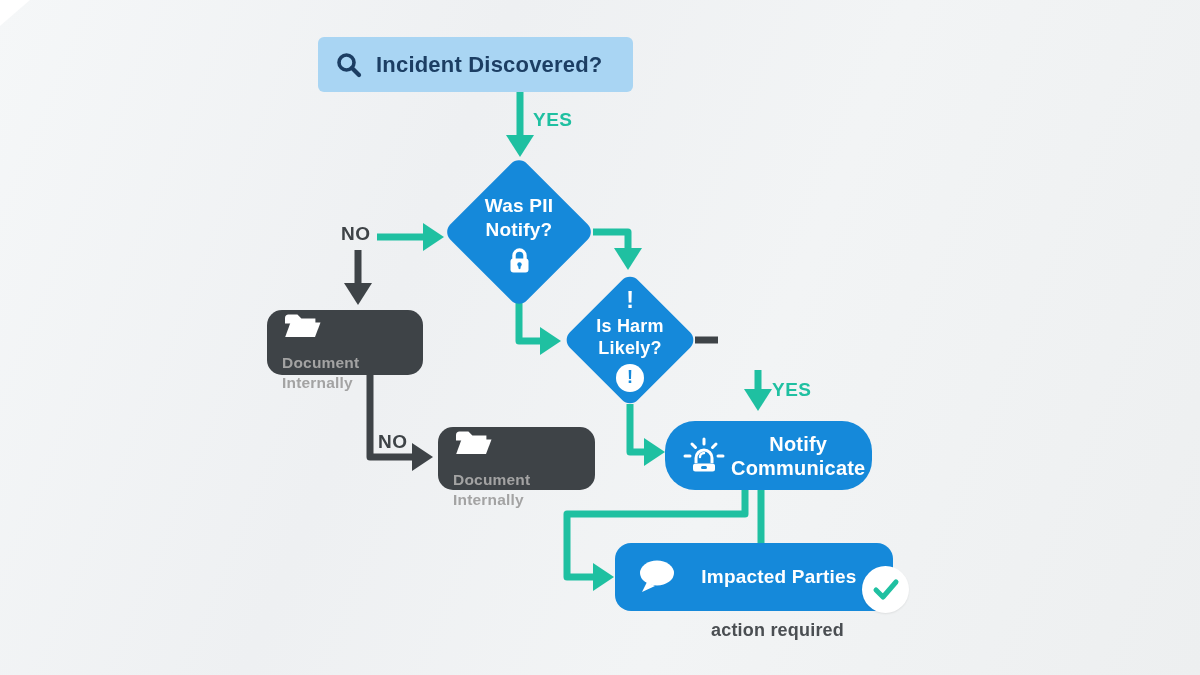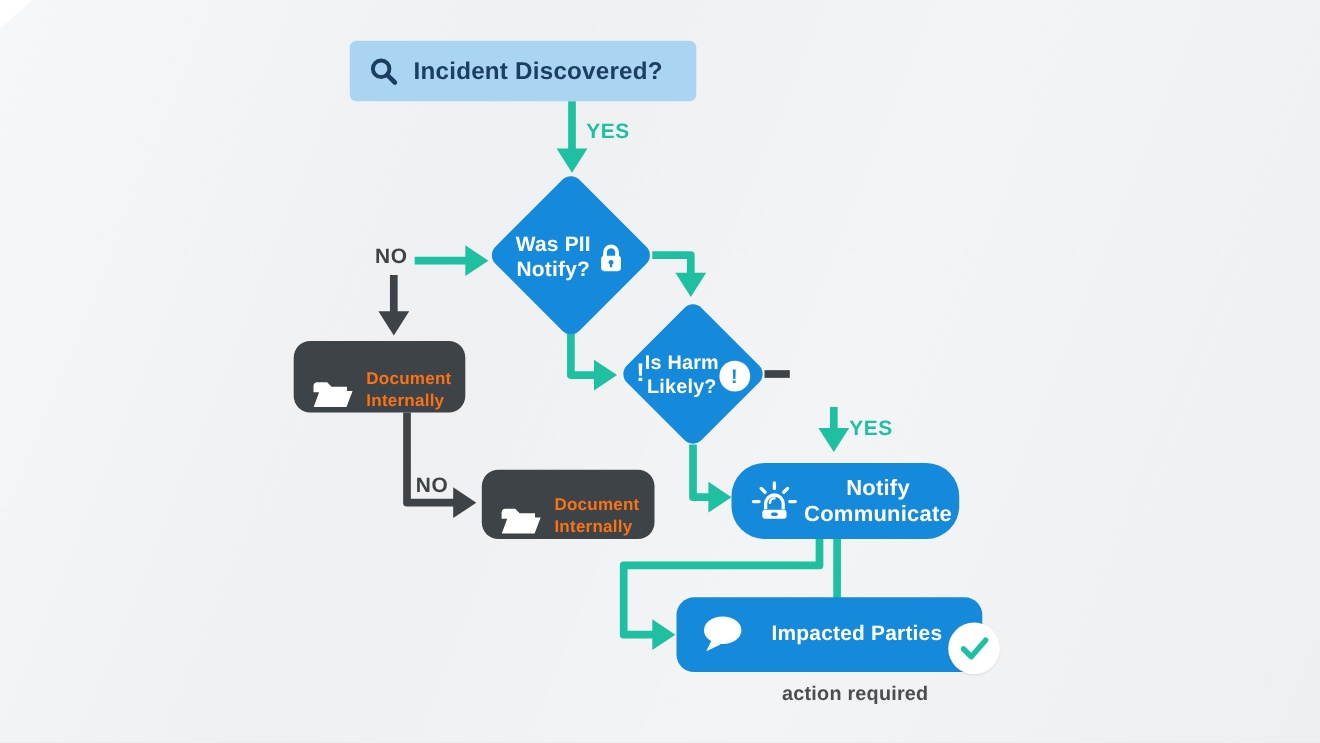--- a/index.html
+++ b/index.html
@@ -31,21 +31,21 @@
   }
   .start{
     left:318px;top:37px;width:315px;height:55px;
     background:#a9d5f3;padding-left:17px;gap:13px;
   }
   .start .txt{
     color:#1c3e63;font-size:22px;font-weight:800;letter-spacing:.2px;
   }
   .darkbox{
     background:#3e4347;border-radius:15px;
-    display:flex;align-items:flex-end;color:#f97316;
+    display:flex;align-items:flex-start;color:#a3a3a3;flex-direction:column;
   }
   .doc1{left:267px;top:310px;width:156px;height:65px;padding-left:15px;gap:11px;}
   .doc2{left:438px;top:427px;width:157px;height:63px;padding-left:15px;gap:11px;}
   .darkbox .txt{font-size:15.5px;font-weight:700;line-height:1.28;letter-spacing:.2px;}
   .closed{
     left:716px;top:310px;width:86px;height:62px;justify-content:center;text-align:center;
     border-radius:13px;
   }
   .bluebox{
     background:#1589da;border-radius:30px;display:flex;align-items:center;color:#fff;
@@ -58,21 +58,21 @@
   .diamond .shape{
     position:absolute;background:#1589da;border-radius:11px;
     transform:rotate(45deg);
   }
   .pii{left:443px;top:156px;width:152px;height:152px;}
   .pii .shape{left:22px;top:22px;width:108px;height:108px;}
   .harm{left:562px;top:272px;width:136px;height:136px;}
   .harm .shape{left:20px;top:20px;width:96px;height:96px;}
   .d-content{
     position:absolute;left:0;top:0;width:100%;height:100%;
-    display:flex;flex-direction:row;align-items:center;justify-content:center;
+    display:flex;flex-direction:column;align-items:center;justify-content:center;
     color:#fff;text-align:center;
   }
   .pii .d-content{gap:5px;padding-top:2px;}
   .pii .d-text{font-size:19px;font-weight:800;line-height:1.22;letter-spacing:.2px;}
   .harm .d-text{font-size:18px;font-weight:800;line-height:1.25;letter-spacing:.2px;}
   .harm .top-mark{font-size:23px;font-weight:800;line-height:1;margin-bottom:3px;}
   .excl-circle{
     width:28px;height:28px;border-radius:50%;background:#fff;color:#1589da;
     display:flex;align-items:center;justify-content:center;
     font-size:18px;font-weight:800;margin-top:4px;

